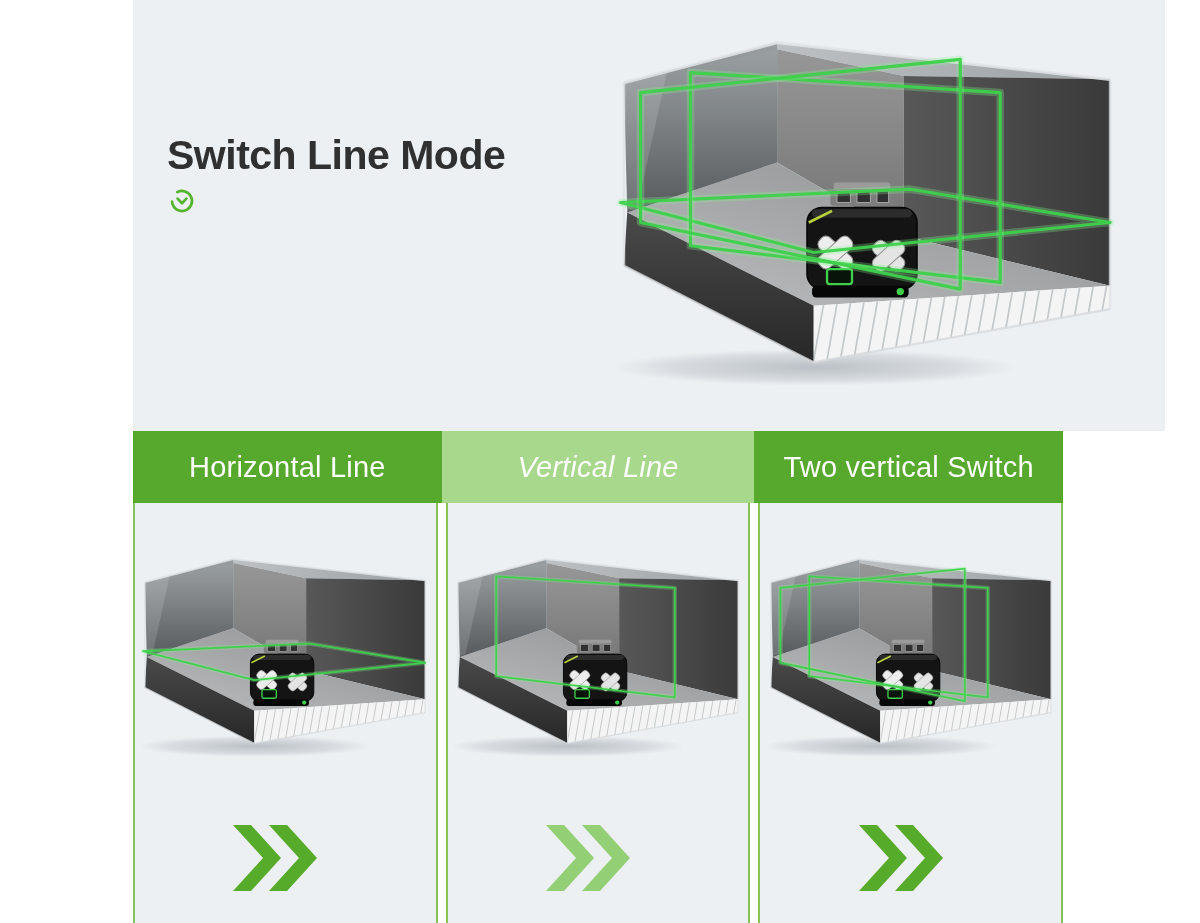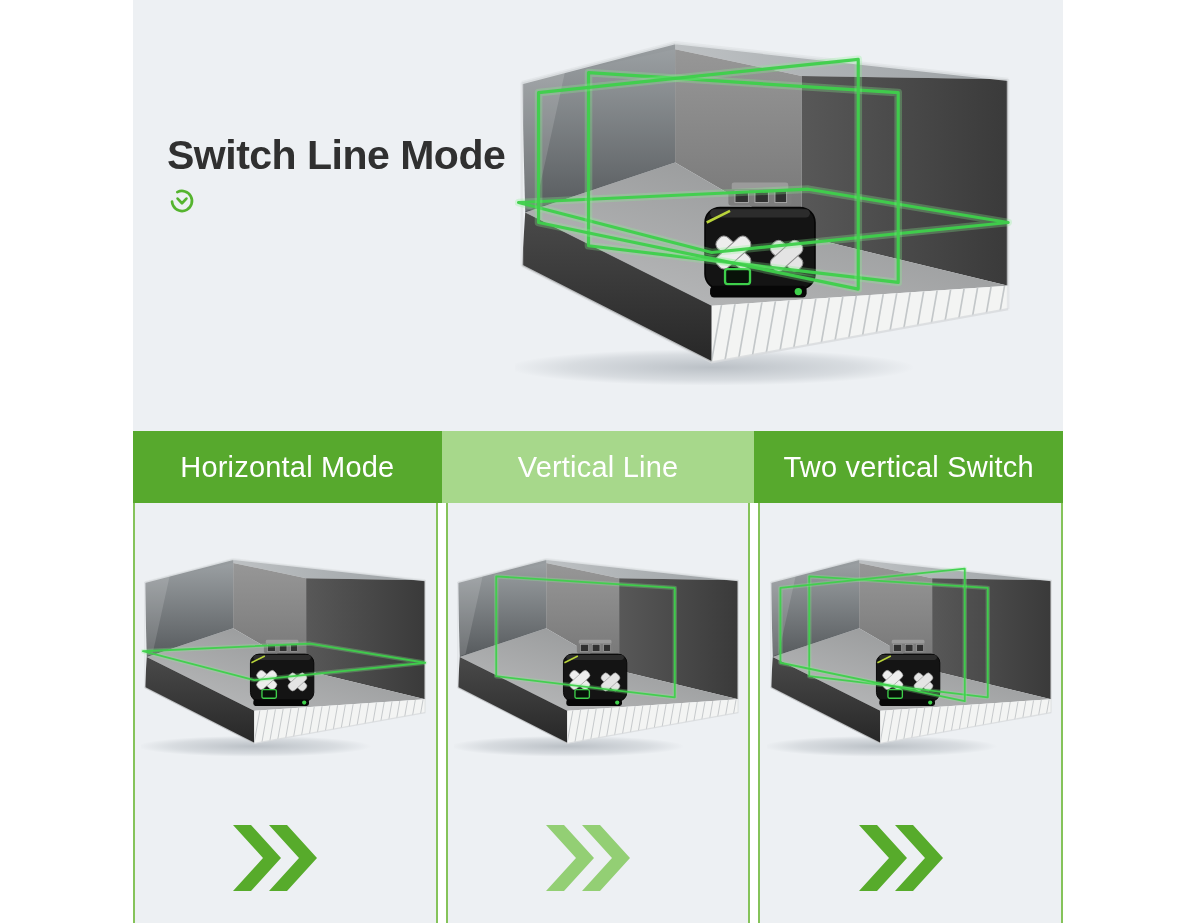--- a/index.html
+++ b/index.html
@@ -1,31 +1,31 @@
 <!DOCTYPE html>
 <html><head>
 <meta charset="utf-8">
 <style>
   html,body{margin:0;padding:0;background:#ffffff;}
   .canvas{position:relative;width:1200px;height:923px;background:#fff;overflow:hidden;
           font-family:"Liberation Sans","DejaVu Sans",sans-serif;}
   .content{position:absolute;left:133px;top:0;width:930px;height:923px;}
   
-  .hero{position:absolute;left:0;top:0;width:930px;height:431px;background:var(--panel-bg);}
+  .hero{position:absolute;left:0;top:0;width:1032px;height:431px;background:var(--panel-bg);}
   .hero-text{position:absolute;left:34px;top:132px;}
   .hero-title{margin:0;font-size:41px;font-weight:700;letter-spacing:-.5px;color:var(--title-color);line-height:1.15;}
   .mode-icon{margin-top:9px;margin-left:2px;width:26px;height:26px;}
   .hero-room{position:absolute;top:36px;right:48px;width:500px;height:353px;}
   
   .modes{position:absolute;left:0;top:431px;width:930px;height:492px;display:flex;gap:8px;}
   .col{flex:1;display:flex;flex-direction:column;min-width:0;}
   .col-header{height:72px;display:flex;align-items:center;justify-content:center;
               color:#fff;font-size:29px;font-weight:500;letter-spacing:.2px;white-space:nowrap;}
   .tone-dark .col-header{background:var(--green-dark);}
-  .tone-light .col-header{background:var(--green-light);}
+  .tone-light .col-header{background:var(--green-light);font-style:italic;}
   .col:nth-child(1) .col-header{margin-right:-4px;}
   .col:nth-child(2) .col-header{margin-left:-4px;margin-right:-4px;}
   .col:nth-child(3) .col-header{margin-left:-4px;}
   .col-body{position:relative;flex:1;background:var(--panel-bg);
             border-left:2px solid var(--border-green);border-right:2px solid var(--border-green);}
   .room-slot{position:absolute;top:52px;left:50%;transform:translateX(-50%);width:288px;height:204px;}
   .arrow{position:absolute;top:322px;left:50%;transform:translateX(-50%);width:104px;height:66px;}
   .tone-dark .arrow polygon{fill:var(--arrow-dark);}
   .tone-light .arrow polygon{fill:var(--arrow-light);}
   svg{display:block;}
@@ -153,21 +153,21 @@
               <polygon points="14,34 206,14 206,152 14,112" fill="none" stroke="#8af58f" stroke-width="4.6" stroke-opacity=".28" stroke-linejoin="round"></polygon>
             <polygon points="14,34 206,14 206,152 14,112" fill="none" stroke="#3ed04b" stroke-width="1.9" stroke-opacity=".95" stroke-linejoin="round"></polygon>
             </g>
   </svg>
         </div>
     </section>
 
     <section class="modes">
 
       <div class="col tone-dark">
-        <div class="col-header">Horizontal Mode</div>
+        <div class="col-header">Horizontal Line</div>
         <div class="col-body">
           <div class="room-slot room-host">
   <svg width="288" height="204" viewBox="0 0 300 212">
     <defs>
       <radialGradient id="sh1" cx="50%" cy="50%" r="50%">
         <stop offset="0%" stop-color="rgba(105,115,125,.38)"></stop>
                     <stop offset="70%" stop-color="rgba(105,115,125,.16)"></stop>
         <stop offset="100%" stop-color="rgba(105,115,125,0)"></stop>
       </radialGradient>
       <linearGradient id="ceil1" x1="0" y1="0" x2="1" y2="0">

